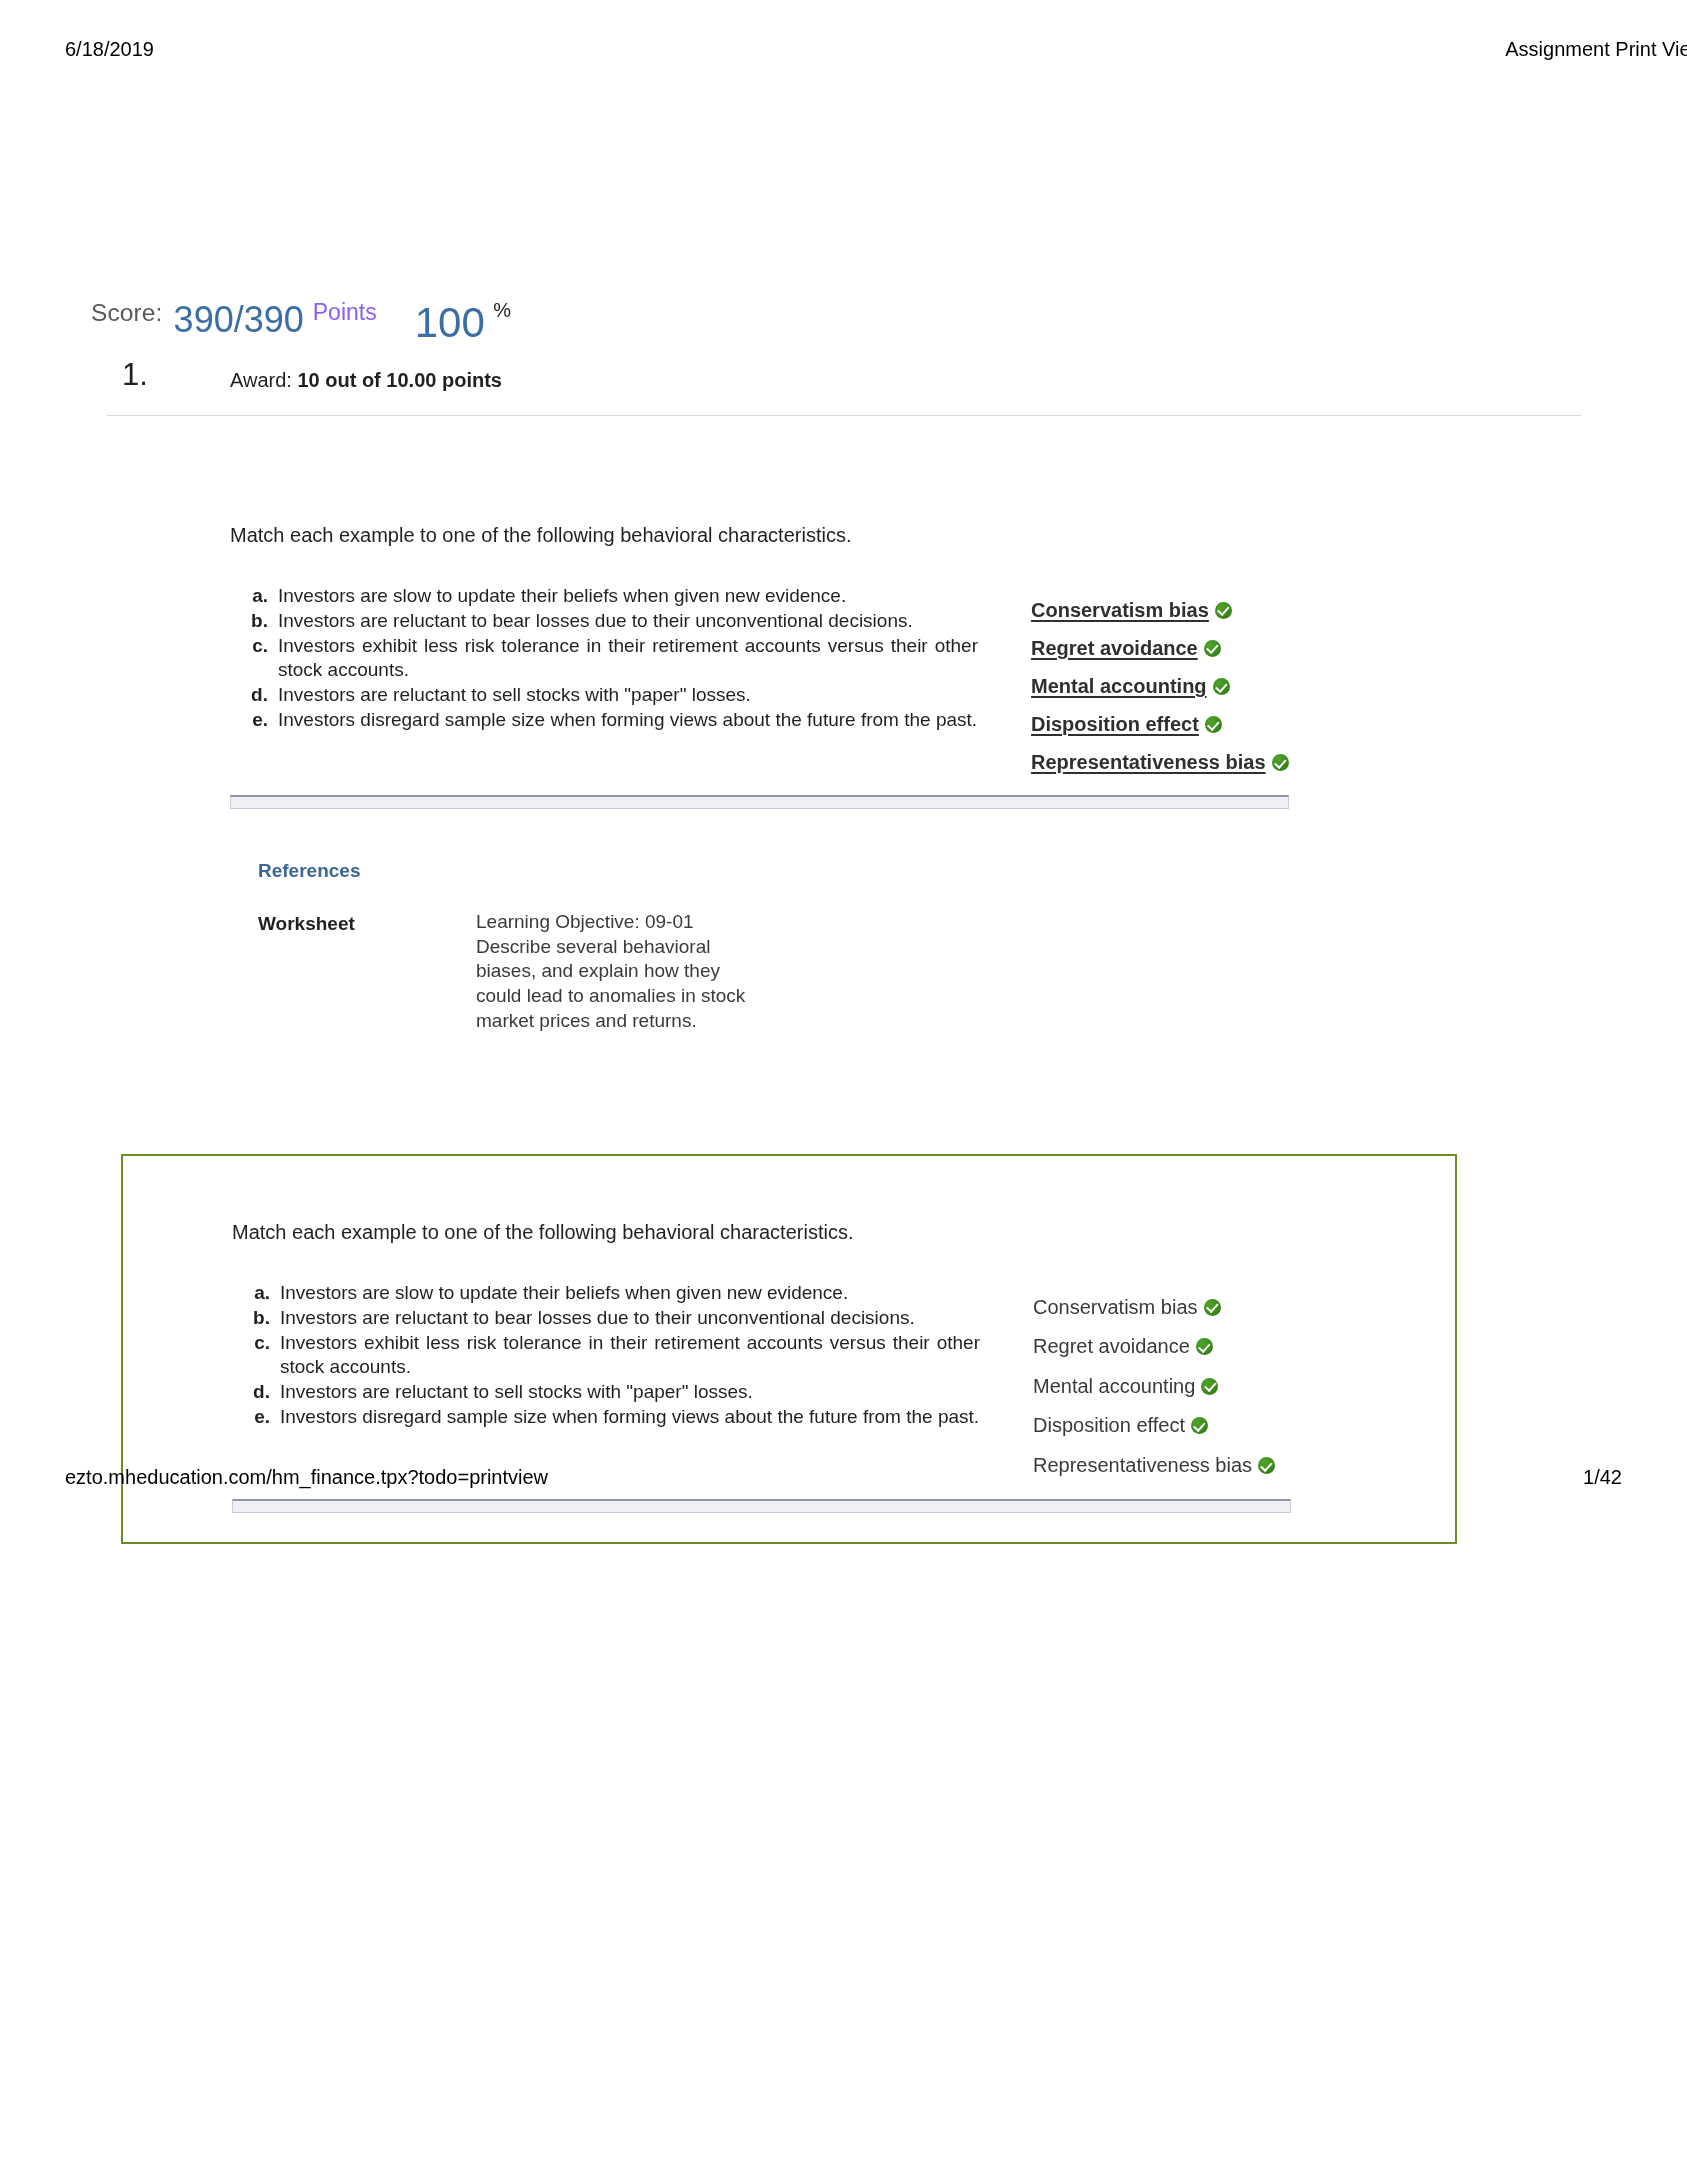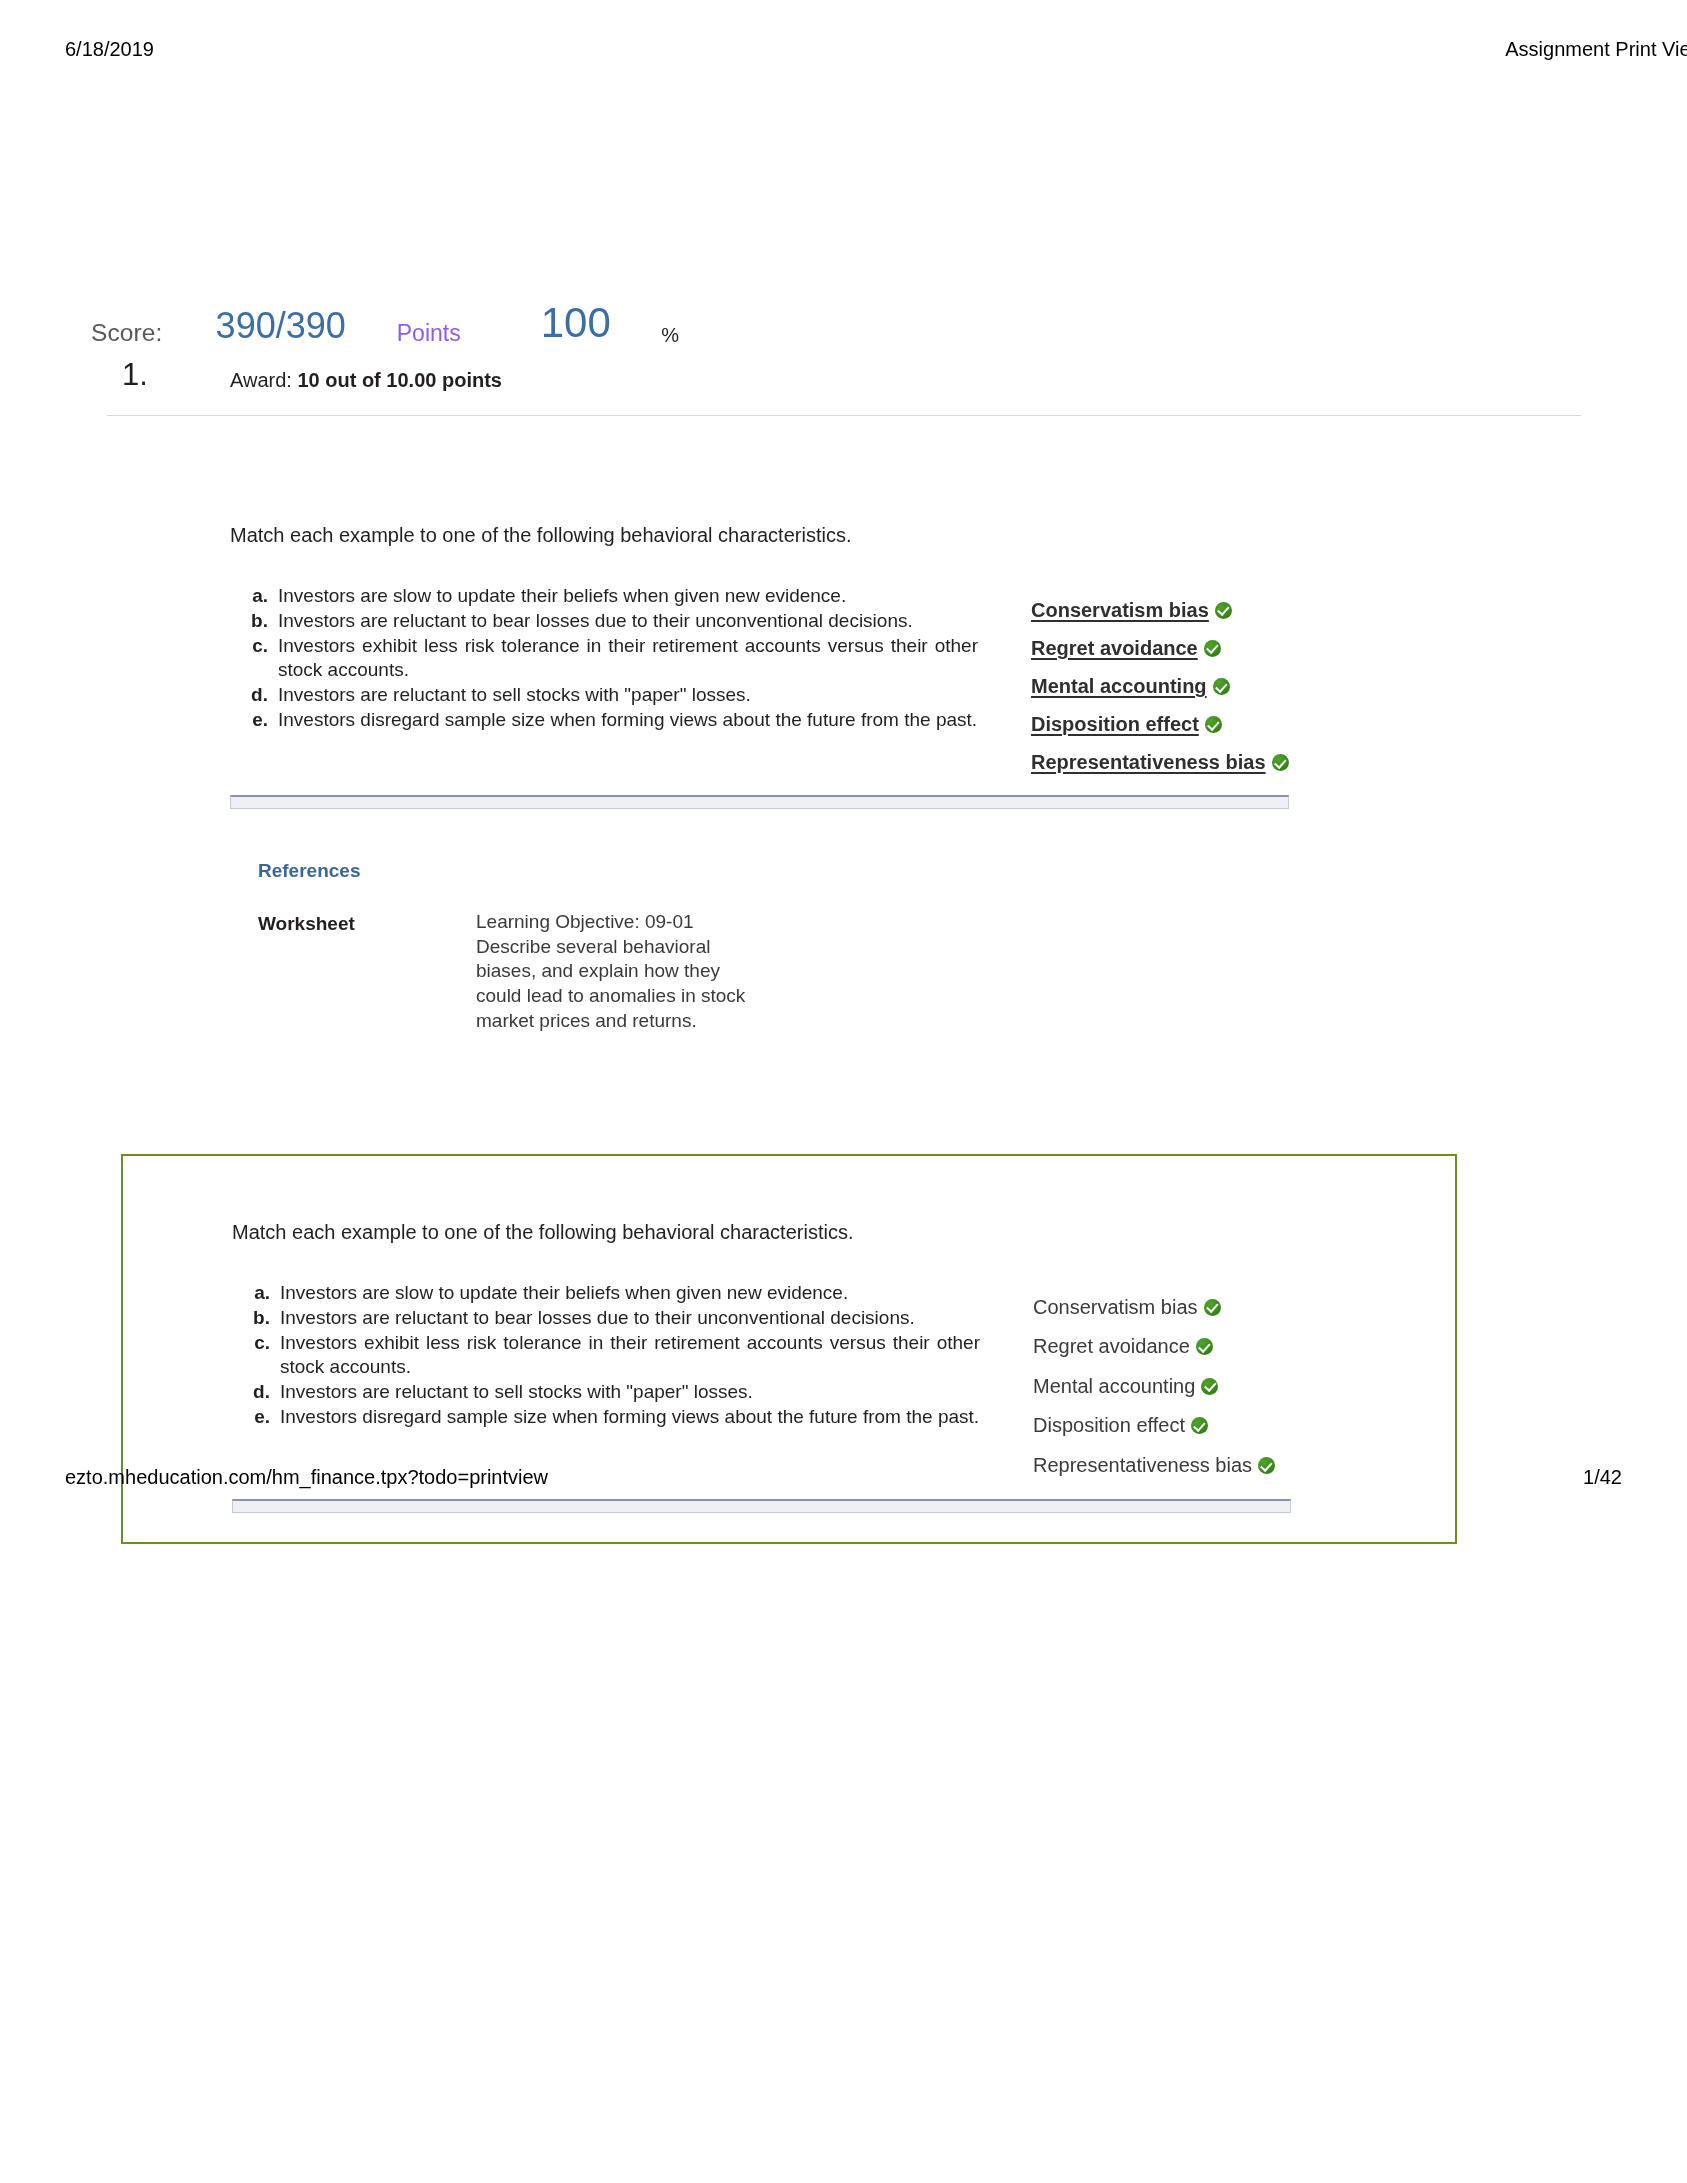--- a/index.html
+++ b/index.html
@@ -71,23 +71,22 @@
     top: 0;
     white-space: nowrap;
   }
 
   
   .score-row {
     position: absolute;
     left: 91px;
     top: 299px;
     display: flex;
-    align-items: flex-end;
-    white-space: nowrap;
-    gap: 42px;
+    align-items: flex-start;
+    white-space: nowrap;
   }
   .score-label {
     font-size: 24.5px;
     color: #58595b;
     letter-spacing: 0.1px;
   }
   .score-points {
     font-size: 36px;
     color: #3b6ea5;
     margin-left: 11.2px;

